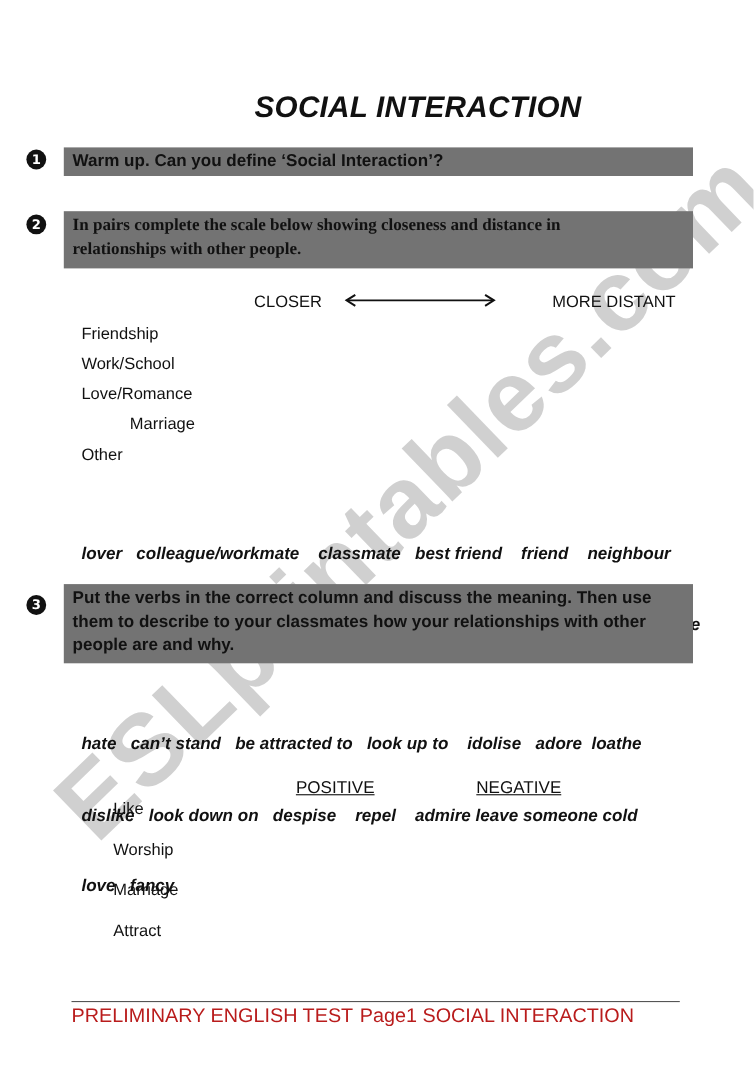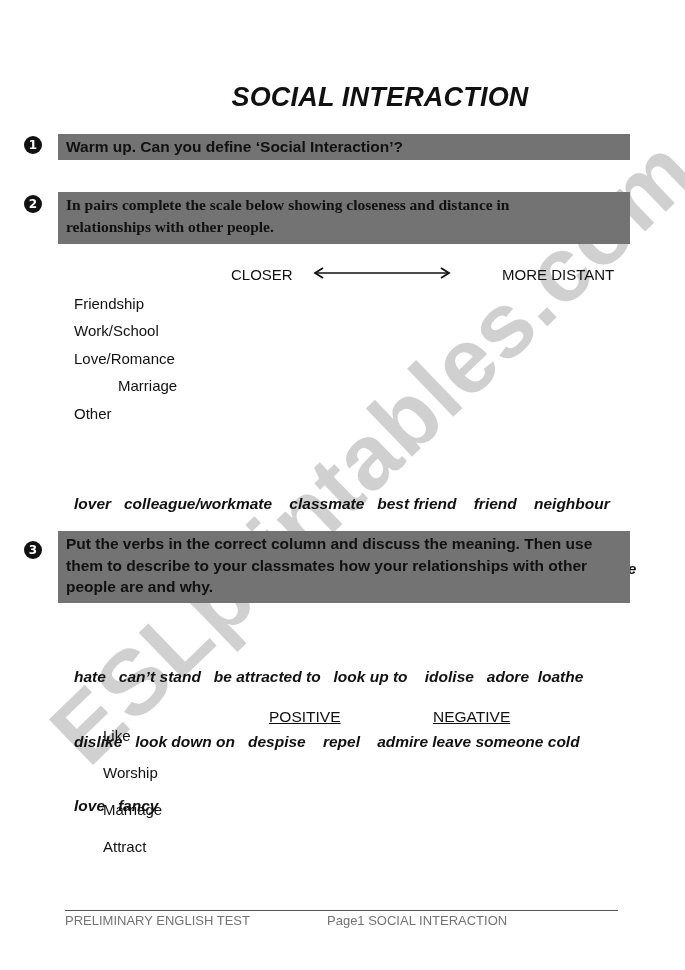--- a/index.html
+++ b/index.html
@@ -8,21 +8,21 @@
     .title { left: 0; width: 760px; top: 82px; text-align: center; font-size: 27px; font-weight: bold; font-style: italic; letter-spacing: 0.2px; }
     .bullet { width: 18px; height: 18px; border-radius: 50%; background: #111; color: #fff; font-size: 12px; font-weight: bold; text-align: center; line-height: 18px; font-family: "DejaVu Sans", sans-serif; }
     .bar { left: 58px; width: 572px; background: #737373; font-weight: bold; font-size: 15.5px; line-height: 21.5px; padding: 2px 8px; box-sizing: border-box; }
     .scale-label { font-size: 15px; }
     .arrow { left: 313px; top: 266px; width: 138px; height: 14px; }
     .cat { left: 74px; font-size: 15px; }
     .words { left: 74px; font-size: 15.5px; font-weight: bold; font-style: italic; line-height: 21.5px; white-space: pre; }
     .col-head { font-size: 15.5px; text-decoration: underline; text-align: center; }
     .verb { left: 103px; font-size: 15px; }
     .footer-line { left: 65px; top: 910px; width: 553px; height: 0; border-top: 1px solid #555; }
-    .footer { font-size: 13px; color: #737373; top: 913px; }
+    .footer { font-size: 18px; color: #b91c1c; top: 913px; }
     .watermark { left: -40px; top: 430px; width: 760px; text-align: center; font-size: 92px; font-weight: bold; color: rgba(150,150,150,0.45); transform: rotate(-44deg); transform-origin: center center; white-space: nowrap; pointer-events: none; letter-spacing: 1px; }
   </style>
 </head>
 <body>
 
 <div class="abs watermark">ESLprintables.com</div>
 
 <div class="abs title">SOCIAL INTERACTION</div>
 
 <div class="abs bullet" style="left:24px; top:136px;">1</div>

